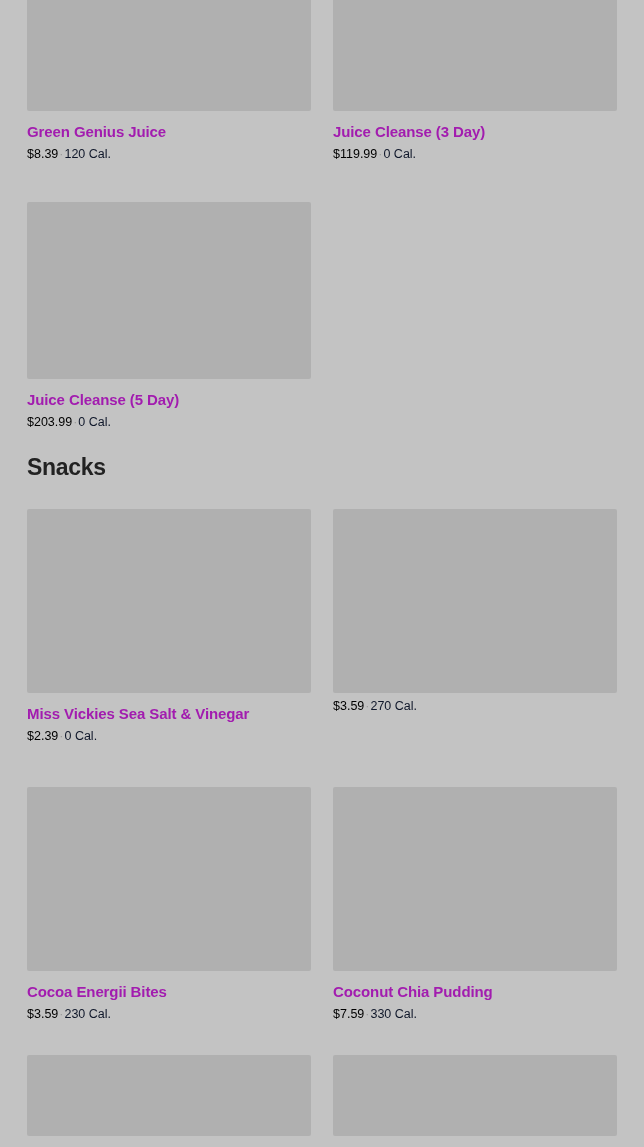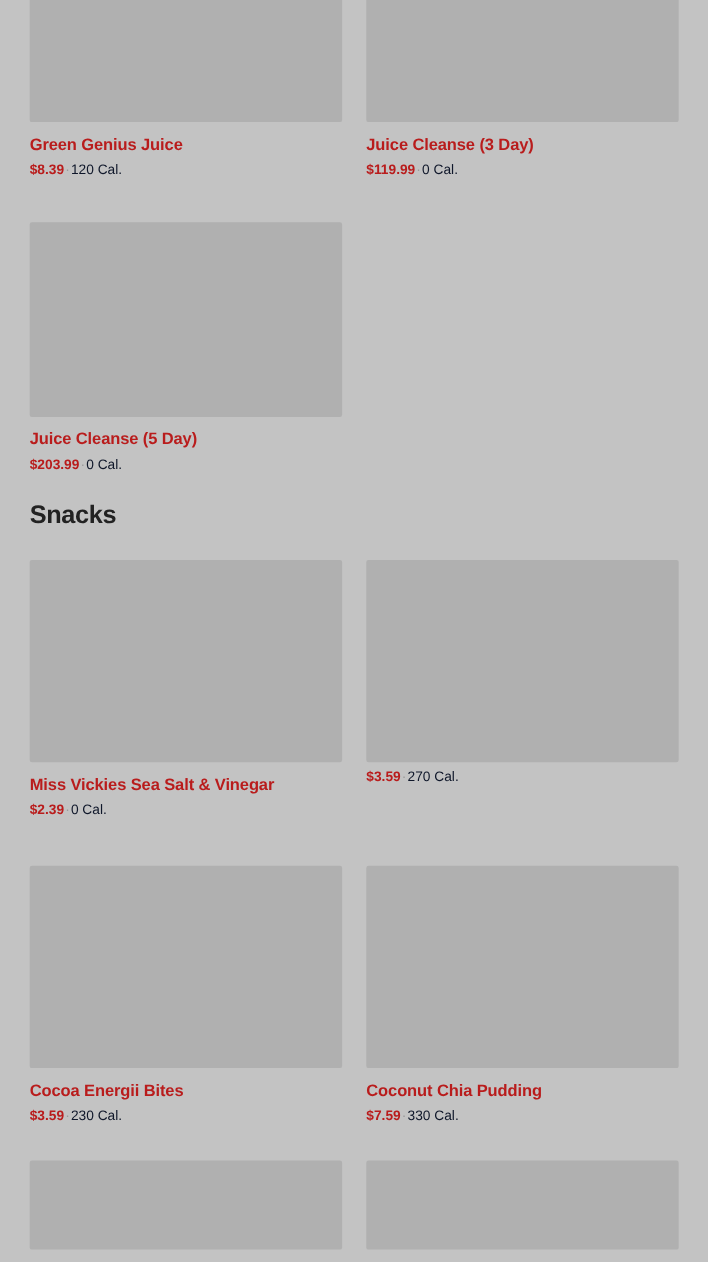--- a/index.html
+++ b/index.html
@@ -41,36 +41,36 @@
     background: #b0b0b0;
     border-radius: 2px;
     display: block;
   }
   .product-thumb.juice  { height: 177px; }
   .product-thumb.snack  { height: 184px; }
   .product-thumb.partial{ height: 81px; }
   .product-name {
     font-size: 15px;
     font-weight: 700;
-    color: #b91c1c;
+    color: #a21caf;
     letter-spacing: -0.1px;
     margin: 12px 0 0 0;
     line-height: 18px;
     white-space: nowrap;
   }
   .product-meta {
     font-size: 12.5px;
     line-height: 16px;
     margin: 5px 0 0 0;
     white-space: nowrap;
     color: #9a9a9a;
   }
   .product-meta .price {
-    color: #b91c1c;
-    font-weight: 700;
+    color: #000000;
+    font-weight: 400;
   }
   .product-meta .dot {
     color: #9a9a9a;
     padding: 0 1px;
   }
   .product-meta .cal {
     color: #0f172a;
     font-weight: 400;
   }
   

